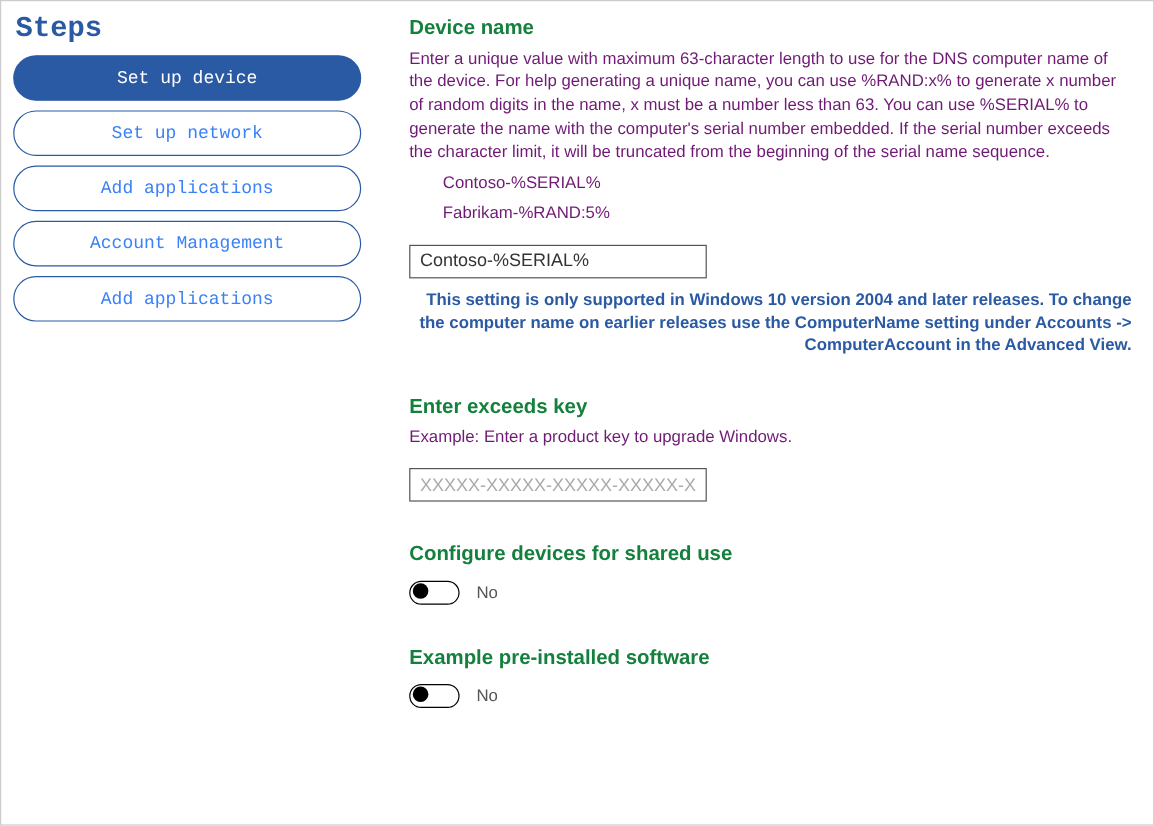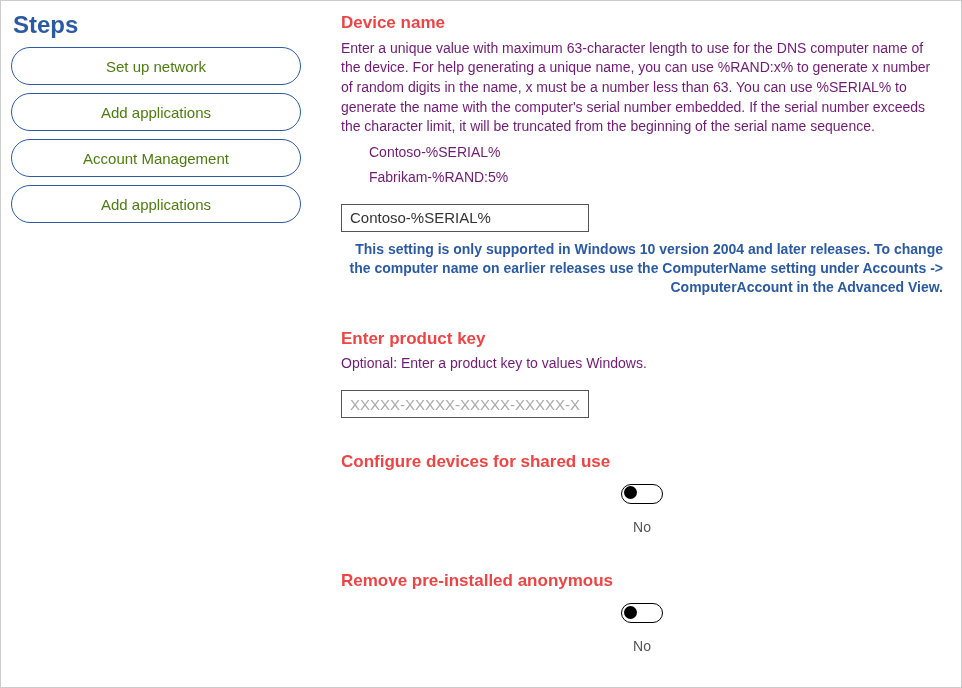--- a/index.html
+++ b/index.html
@@ -11,55 +11,56 @@
     height: 688px;
     border: 1px solid #ccc;
     display: flex;
     padding: 10px 18px 10px 10px;
     overflow: hidden;
   }
   .sidebar {
     width: 320px;
     flex-shrink: 0;
     padding-right: 30px;
+    font-family: Liberation Mono, monospace;
   }
   .steps-heading {
     color: #2b5aa4;
     font-size: 24px;
     font-weight: 600;
     margin-bottom: 8px;
     padding-left: 2px;
   }
   .step-btn {
     display: block;
     width: 100%;
     height: 38px;
     border-radius: 19px;
     border: 1.5px solid #2b5aa4;
     background: #fff;
-    color: #4d7c0f;
+    color: #3b82f6;
     font-size: 15px;
     font-family: inherit;
     margin-bottom: 8px;
     cursor: pointer;
     text-align: center;
   }
   .step-btn.selected {
     background: #2b5aa4;
     color: #fff;
   }
   .main {
     flex: 1;
     padding-left: 10px;
     color: #2b5aa4;
     font-size: 14px;
     line-height: 1.4;
   }
   .section-heading {
-    color: #ef4444;
+    color: #15803d;
     font-size: 17px;
     font-weight: 600;
     margin-bottom: 4px;
   }
   .desc {
     color: #701a75;
     font-size: 14px;
     margin-bottom: 6px;
   }
   .example-label { margin-top: 2px; }
@@ -86,21 +87,20 @@
     line-height: 1.35;
     text-align: right;
   }
   .section { margin-bottom: 32px; }
   .section.first { margin-bottom: 30px; }
   .toggle-row {
     display: flex;
     align-items: center;
     gap: 14px;
     margin-top: 10px;
-    flex-direction: column;
   }
   .toggle {
     width: 42px;
     height: 20px;
     border: 1.6px solid #000;
     border-radius: 10px;
     position: relative;
     background: #fff;
     cursor: pointer;
   }
@@ -116,55 +116,56 @@
   .toggle-label {
     color: #555;
     font-size: 14px;
   }
 </style>
 </head>
 <body>
 
 <div class="sidebar">
   <div class="steps-heading">Steps</div>
+  <button class="step-btn selected">Set up device</button>
   <button class="step-btn">Set up network</button>
   <button class="step-btn">Add applications</button>
   <button class="step-btn">Account Management</button>
   <button class="step-btn">Add applications</button>
 </div>
 
 <div class="main">
 
   <div class="section first">
     <div class="section-heading">Device name</div>
     <div class="desc">Enter a unique value with maximum 63-character length to use for the DNS computer name of the device. For help generating a unique name, you can use %RAND:x% to generate x number of random digits in the name, x must be a number less than 63. You can use %SERIAL% to generate the name with the computer's serial number embedded. If the serial number exceeds the character limit, it will be truncated from the beginning of the serial name sequence.</div>
     <div class="desc example-val">Contoso-%SERIAL%</div>
     <div class="desc example-val">Fabrikam-%RAND:5%</div>
     <input type="text" class="text-input" value="Contoso-%SERIAL%" style="">
     <div class="bold-note">This setting is only supported in Windows 10 version 2004 and later releases. To change the computer name on earlier releases use the ComputerName setting under Accounts -&gt; ComputerAccount in the Advanced View.</div>
   </div>
 
   <div class="section">
-    <div class="section-heading">Enter product key</div>
-    <div class="desc">Optional: Enter a product key to values Windows.</div>
+    <div class="section-heading">Enter exceeds key</div>
+    <div class="desc">Example: Enter a product key to upgrade Windows.</div>
     <input type="text" class="text-input" placeholder="XXXXX-XXXXX-XXXXX-XXXXX-XXXXX" style="">
   </div>
 
   <div class="section">
     <div class="section-heading">Configure devices for shared use</div>
     <div class="toggle-row">
       <div class="toggle">
           <div class="knob"></div>
         </div>
       <span class="toggle-label">No</span>
     </div>
   </div>
 
   <div class="section">
-    <div class="section-heading">Remove pre-installed anonymous</div>
+    <div class="section-heading">Example pre-installed software</div>
     <div class="toggle-row">
       <div class="toggle">
           <div class="knob"></div>
         </div>
       <span class="toggle-label">No</span>
     </div>
   </div>
 
 </div>
 

